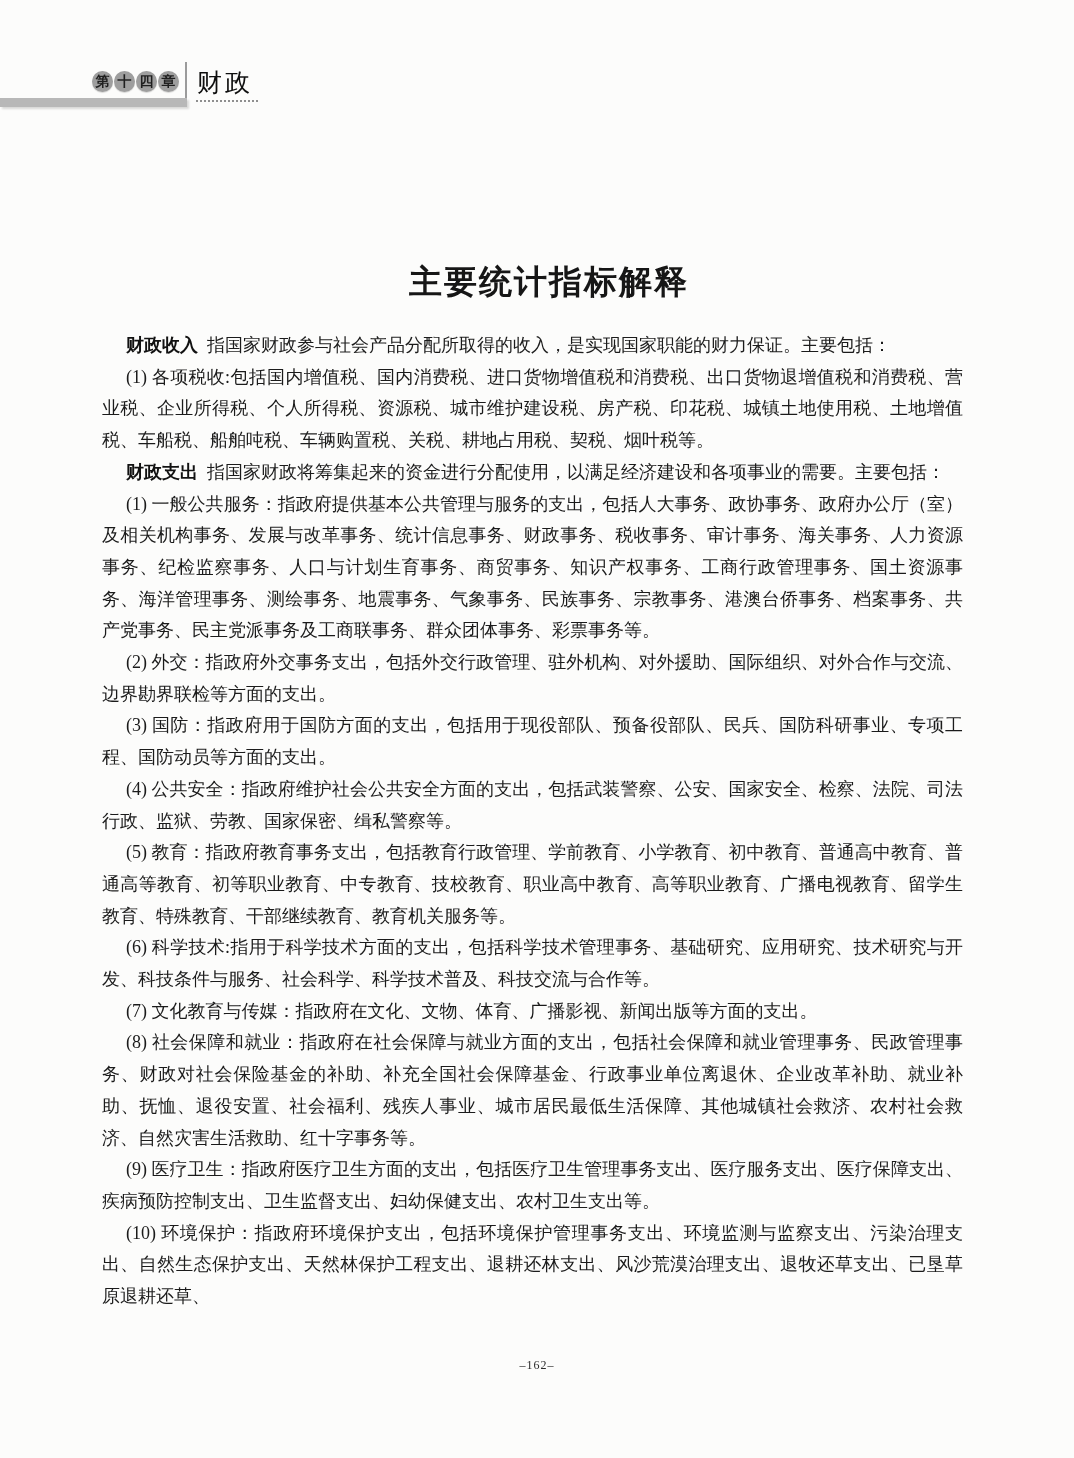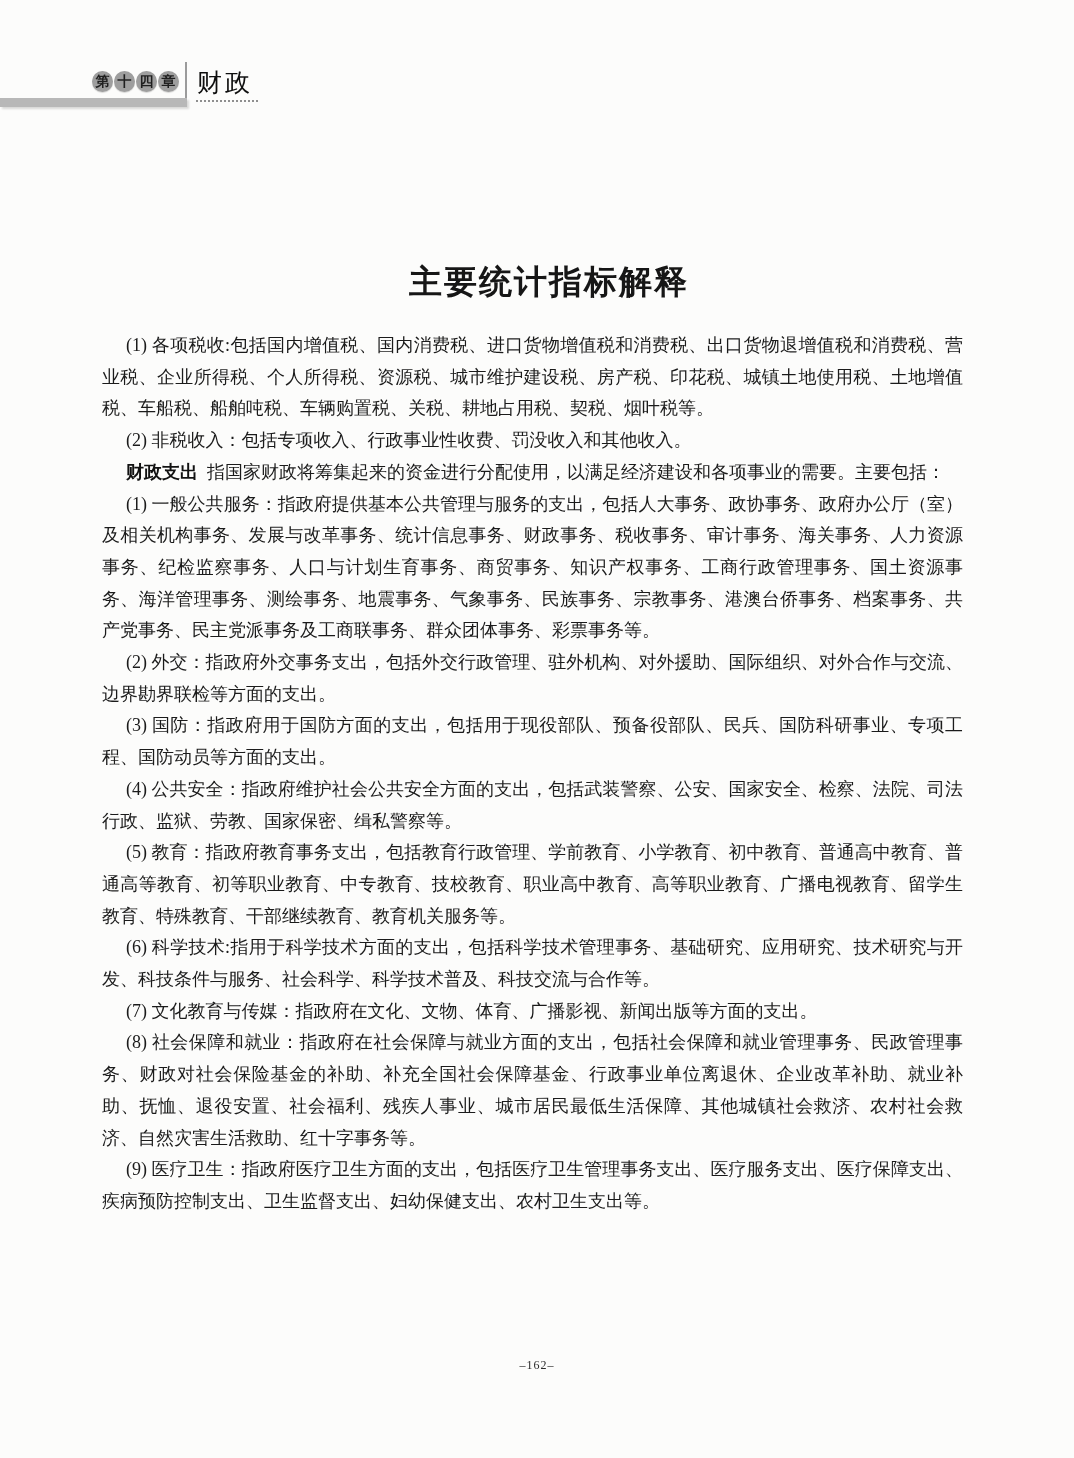--- a/index.html
+++ b/index.html
@@ -130,29 +130,30 @@
       <span class="badge-circle">章</span>
     </div>
   <div class="divider-v"></div>
   <div class="chapter-name">财政</div>
   <div class="chapter-underline"></div>
   <div class="header-bar"></div>
 
   <h1 class="doc-title">主要统计指标解释</h1>
 
   <div class="content">
+      <p><b class="lead">财政收入</b>指国家财政参与社会产品分配所取得的收入，是实现国家职能的财力保证。主要包括：</p>
       <p>(1) 各项税收:包括国内增值税、国内消费税、进口货物增值税和消费税、出口货物退增值税和消费税、营业税、企业所得税、个人所得税、资源税、城市维护建设税、房产税、印花税、城镇土地使用税、土地增值税、车船税、船舶吨税、车辆购置税、关税、耕地占用税、契税、烟叶税等。</p>
-      <p>(2) 非税收入：包括专项收入、行政事业性收费、罚没收入和其他收入。</p>
       <p><b class="lead">财政支出</b>指国家财政将筹集起来的资金进行分配使用，以满足经济建设和各项事业的需要。主要包括：</p>
       <p>(1) 一般公共服务：指政府提供基本公共管理与服务的支出，包括人大事务、政协事务、政府办公厅（室）及相关机构事务、发展与改革事务、统计信息事务、财政事务、税收事务、审计事务、海关事务、人力资源事务、纪检监察事务、人口与计划生育事务、商贸事务、知识产权事务、工商行政管理事务、国土资源事务、海洋管理事务、测绘事务、地震事务、气象事务、民族事务、宗教事务、港澳台侨事务、档案事务、共产党事务、民主党派事务及工商联事务、群众团体事务、彩票事务等。</p>
       <p>(2) 外交：指政府外交事务支出，包括外交行政管理、驻外机构、对外援助、国际组织、对外合作与交流、边界勘界联检等方面的支出。</p>
       <p>(3) 国防：指政府用于国防方面的支出，包括用于现役部队、预备役部队、民兵、国防科研事业、专项工程、国防动员等方面的支出。</p>
       <p>(4) 公共安全：指政府维护社会公共安全方面的支出，包括武装警察、公安、国家安全、检察、法院、司法行政、监狱、劳教、国家保密、缉私警察等。</p>
       <p>(5) 教育：指政府教育事务支出，包括教育行政管理、学前教育、小学教育、初中教育、普通高中教育、普通高等教育、初等职业教育、中专教育、技校教育、职业高中教育、高等职业教育、广播电视教育、留学生教育、特殊教育、干部继续教育、教育机关服务等。</p>
       <p>(6) 科学技术:指用于科学技术方面的支出，包括科学技术管理事务、基础研究、应用研究、技术研究与开发、科技条件与服务、社会科学、科学技术普及、科技交流与合作等。</p>
       <p>(7) 文化教育与传媒：指政府在文化、文物、体育、广播影视、新闻出版等方面的支出。</p>
       <p>(8) 社会保障和就业：指政府在社会保障与就业方面的支出，包括社会保障和就业管理事务、民政管理事务、财政对社会保险基金的补助、补充全国社会保障基金、行政事业单位离退休、企业改革补助、就业补助、抚恤、退役安置、社会福利、残疾人事业、城市居民最低生活保障、其他城镇社会救济、农村社会救济、自然灾害生活救助、红十字事务等。</p>
       <p>(9) 医疗卫生：指政府医疗卫生方面的支出，包括医疗卫生管理事务支出、医疗服务支出、医疗保障支出、疾病预防控制支出、卫生监督支出、妇幼保健支出、农村卫生支出等。</p>
+      <p>(10) 环境保护：指政府环境保护支出，包括环境保护管理事务支出、环境监测与监察支出、污染治理支出、自然生态保护支出、天然林保护工程支出、退耕还林支出、风沙荒漠治理支出、退牧还草支出、已垦草原退耕还草、</p>
     </div>
 
   <div class="page-number">–162–</div>
 
 </div>
 
 </body></html>

